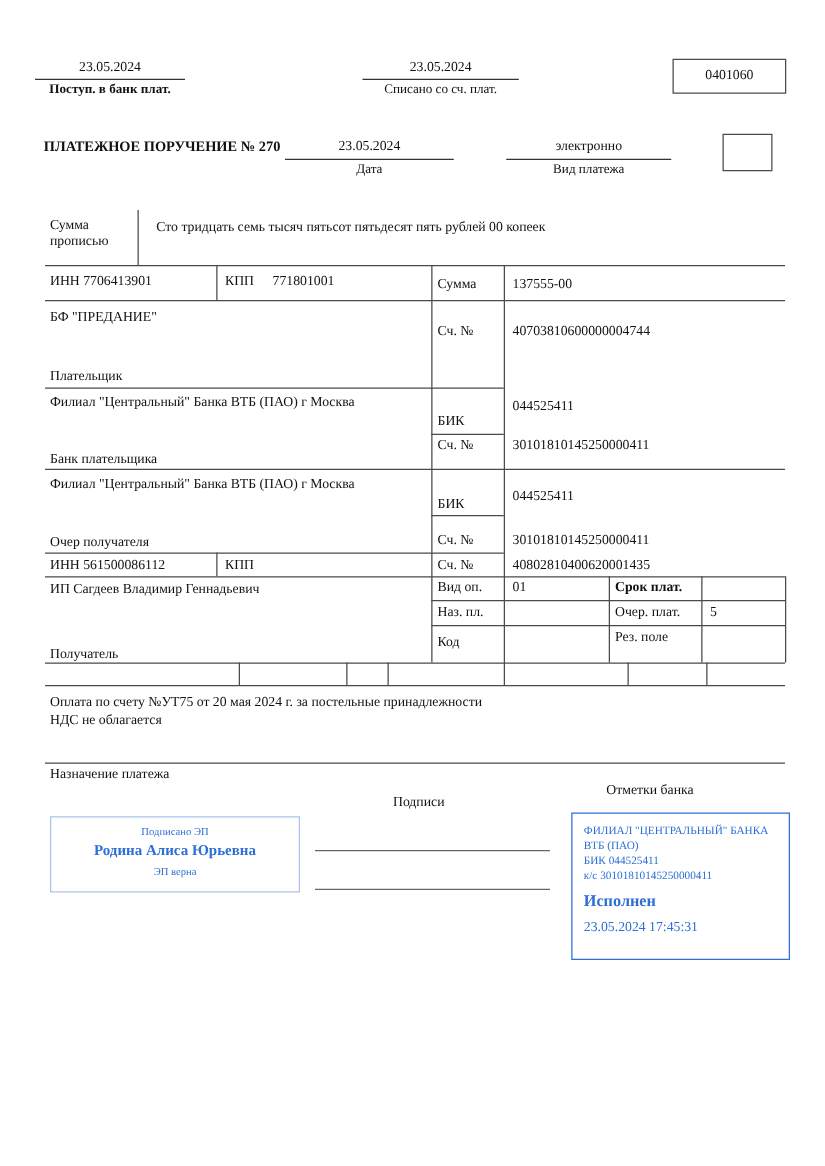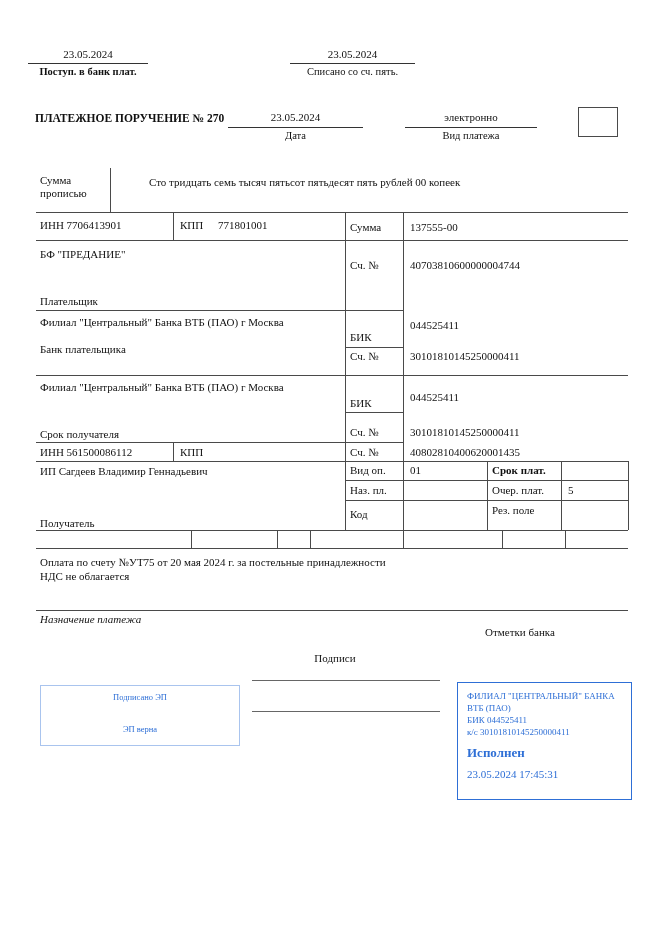--- a/index.html
+++ b/index.html
@@ -10,39 +10,42 @@
   }
   .t{position:absolute; font-size:11px; line-height:1.2; white-space:nowrap;}
   .sm{font-size:10.5px;}
   .b{font-weight:bold;}
   .ctr{text-align:center;}
   .hl{position:absolute; height:1px; background:#4a4a4a;}
   .vl{position:absolute; width:1px;  background:#4a4a4a;}
   .ul{position:absolute; height:1px; background:#333;}
   .box{position:absolute; border:1px solid #4a4a4a; background:#fff;}
   .blue{color:var(--stamp-blue,#2e6fd6);}
-  .stamp{position:absolute; background:#fff;margin-top:32px;}
+  .stamp{position:absolute; background:#fff;}
   .sig-stamp{border:1px solid #a9c4ee; text-align:center;}
   .bank-stamp{border:1px solid var(--stamp-blue,#2e6fd6); padding:7px 9px; box-sizing:border-box;}
   .bank-stamp div{font-size:9px; line-height:12px; white-space:nowrap;}
   .wrap{white-space:normal;}
 </style>
 </head>
 <body>
 
 <div class="page">
 
   <div class="t ctr" style="left:28px; top:48px; width:120px;">23.05.2024</div>
   <div class="ul" style="left:28px; top:63px; width:120px;"></div>
   <div class="t sm ctr" style="left:28px; top:66px; width:120px;font-weight:bold;">Поступ. в банк плат.</div>
 
   <div class="t ctr" style="left:290px; top:48px; width:125px;">23.05.2024</div>
   <div class="ul" style="left:290px; top:63px; width:125px;"></div>
-  <div class="t sm ctr" style="left:290px; top:66px; width:125px;">Списано со сч. пять.</div>
+  <div class="t sm ctr" style="left:290px; top:66px; width:125px;">Списано со сч. плат.</div>
 
+  <div class="box" style="left:538px; top:47px; width:89px; height:26px;">
+    <div class="t ctr" style="left:0; top:6px; width:89px;">0401060</div>
+  </div>
 
   <div class="t b" style="left:35px; top:112px; font-size:11.5px;">ПЛАТЕЖНОЕ ПОРУЧЕНИЕ № 270</div>
 
   <div class="t ctr" style="left:228px; top:111px; width:135px;">23.05.2024</div>
   <div class="ul" style="left:228px; top:127px; width:135px;"></div>
   <div class="t sm ctr" style="left:228px; top:130px; width:135px;">Дата</div>
 
   <div class="t ctr" style="left:405px; top:111px; width:132px;">электронно</div>
   <div class="ul" style="left:405px; top:127px; width:132px;"></div>
   <div class="t sm ctr" style="left:405px; top:130px; width:132px;">Вид платежа</div>
@@ -71,72 +74,73 @@
   <div class="vl" style="left:487px; top:461px; height:69px;"></div>
   <div class="vl" style="left:561px; top:461px; height:69px;"></div>
   <div class="vl" style="left:628px; top:461px; height:69px;"></div>
   <div class="vl" style="left:191px; top:530px; height:18px;"></div>
   <div class="vl" style="left:277px; top:530px; height:18px;"></div>
   <div class="vl" style="left:310px; top:530px; height:18px;"></div>
   <div class="vl" style="left:502px; top:530px; height:18px;"></div>
   <div class="vl" style="left:565px; top:530px; height:18px;"></div>
 
   <div class="t wrap" style="left:40px; top:174px; width:66px;">Сумма прописью</div>
-  <div class="t" style="left:125px; top:176px;margin-left:24px;">Сто тридцать семь тысяч пятьсот пятьдесят пять рублей 00 копеек</div>
+  <div class="t" style="left:125px; top:176px;">Сто тридцать семь тысяч пятьсот пятьдесят пять рублей 00 копеек</div>
 
   <div class="t" style="left:40px;  top:219px;">ИНН 7706413901</div>
   <div class="t" style="left:180px; top:219px;">КПП</div>
   <div class="t" style="left:218px; top:219px;">771801001</div>
   <div class="t" style="left:350px; top:221px;">Сумма</div>
   <div class="t" style="left:410px; top:221px;">137555-00</div>
 
   <div class="t" style="left:40px;  top:248px;">БФ "ПРЕДАНИЕ"</div>
   <div class="t" style="left:350px; top:259px;">Сч. №</div>
   <div class="t" style="left:410px; top:259px;">40703810600000004744</div>
   <div class="t" style="left:40px;  top:295px;">Плательщик</div>
 
   <div class="t" style="left:40px;  top:316px;">Филиал "Центральный" Банка ВТБ (ПАО) г Москва</div>
   <div class="t" style="left:410px; top:319px;">044525411</div>
   <div class="t" style="left:350px; top:331px;">БИК</div>
   <div class="t" style="left:350px; top:350px;">Сч. №</div>
   <div class="t" style="left:410px; top:350px;">30101810145250000411</div>
-  <div class="t" style="left:40px;  top:343px;">Банк плательщика</div>
+  <div class="t" style="left:40px;  top:361px;">Банк плательщика</div>
 
   <div class="t" style="left:40px;  top:381px;">Филиал "Центральный" Банка ВТБ (ПАО) г Москва</div>
   <div class="t" style="left:410px; top:391px;">044525411</div>
   <div class="t" style="left:350px; top:397px;">БИК</div>
   <div class="t" style="left:350px; top:426px;">Сч. №</div>
   <div class="t" style="left:410px; top:426px;">30101810145250000411</div>
-  <div class="t" style="left:40px;  top:428px;">Срок получателя</div>
+  <div class="t" style="left:40px;  top:428px;">Очер получателя</div>
 
   <div class="t" style="left:40px;  top:446px;">ИНН 561500086112</div>
   <div class="t" style="left:180px; top:446px;">КПП</div>
   <div class="t" style="left:350px; top:446px;">Сч. №</div>
   <div class="t" style="left:410px; top:446px;">40802810400620001435</div>
   <div class="t" style="left:40px;  top:465px;">ИП Сагдеев Владимир Геннадьевич</div>
   <div class="t" style="left:40px;  top:517px;">Получатель</div>
 
   <div class="t" style="left:350px; top:464px;">Вид оп.</div>
   <div class="t" style="left:410px; top:464px;">01</div>
   <div class="t" style="left:492px; top:464px;font-weight:bold;">Срок плат.</div>
   <div class="t" style="left:350px; top:484px;">Наз. пл.</div>
   <div class="t" style="left:492px; top:484px;font-family:Liberation Serif, serif;">Очер. плат.</div>
   <div class="t" style="left:568px; top:484px;">5</div>
   <div class="t" style="left:350px; top:508px;">Код</div>
   <div class="t" style="left:492px; top:504px;">Рез. поле</div>
 
   <div class="t" style="left:40px; top:556px;">Оплата по счету №УТ75 от 20 мая 2024 г. за постельные принадлежности</div>
   <div class="t" style="left:40px; top:570px;">НДС не облагается</div>
-  <div class="t" style="left:40px; top:613px;font-style:italic;">Назначение платежа</div>
+  <div class="t" style="left:40px; top:613px;">Назначение платежа</div>
 
-  <div class="t ctr" style="left:285px; top:652px; width:100px;">Подписи</div>
+  <div class="t ctr" style="left:285px; top:636px; width:100px;">Подписи</div>
   <div class="t ctr" style="left:470px; top:626px; width:100px;">Отметки банка</div>
 
   <div class="stamp sig-stamp" style="left:40px; top:653px; width:198px; height:59px;">
     <div class="t blue ctr" style="left:0; top:6px;  width:198px; font-size:8.5px;">Подписано ЭП</div>
+    <div class="t blue b ctr" style="left:0; top:19px; width:198px; font-size:12px;">Родина Алиса Юрьевна</div>
     <div class="t blue ctr" style="left:0; top:38px; width:198px; font-size:8.5px;">ЭП верна</div>
   </div>
 
   <div class="hl" style="left:252px; top:680px; width:188px; background:#666;"></div>
   <div class="hl" style="left:252px; top:711px; width:188px; background:#666;"></div>
 
   <div class="stamp bank-stamp blue" style="left:457px; top:650px; width:175px; height:118px;">
     <div>ФИЛИАЛ "ЦЕНТРАЛЬНЫЙ" БАНКА</div>
     <div>ВТБ (ПАО)</div>
     <div>БИК 044525411</div>

